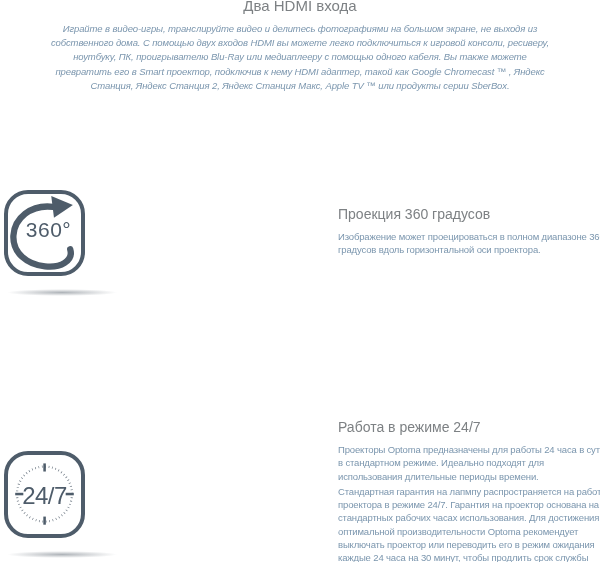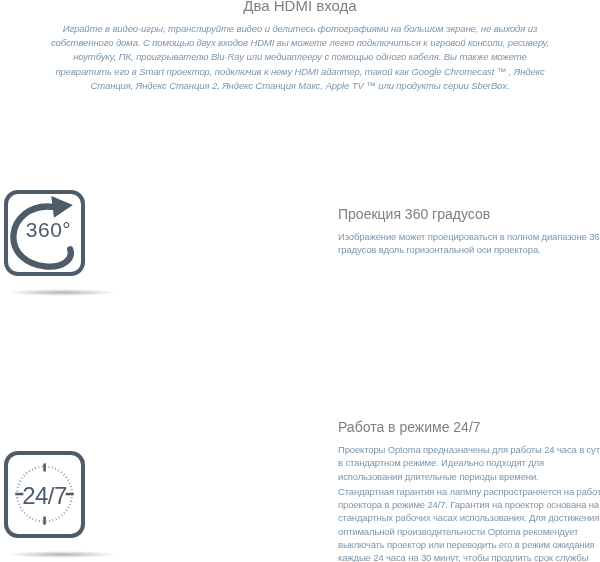--- a/index.html
+++ b/index.html
@@ -16,21 +16,21 @@
   .page-title{
     position:absolute;top:-2px;left:0;right:0;text-align:center;
     font-size:15px;line-height:16px;font-weight:400;color:var(--heading);
   }
   .intro{
     position:absolute;top:22px;left:50px;right:50px;text-align:center;
     font-size:9.5px;line-height:14.2px;letter-spacing:-0.1px;color:var(--body);font-style:italic;
   }
   .feature-icon{
     position:absolute;left:4px;width:81px;box-sizing:border-box;
-    border:4px solid var(--icon);border-radius:14px;background:#fff;color:var(--icon);
+    border:4px solid var(--icon);border-radius:24px;background:#fff;color:var(--icon);
   }
   .feature-icon svg{position:absolute;left:0;top:0;width:100%;height:100%;}
   .icon-label{
     position:absolute;width:100%;text-align:center;color:var(--icon);
     font-weight:400;white-space:nowrap;
   }
   .label-360{top:24px;left:4px;font-size:21px;letter-spacing:0.5px;}
   .label-247{top:27px;left:0;font-size:24px;letter-spacing:-0.5px;}
   .icon-shadow{
     position:absolute;left:6px;width:112px;height:7px;

